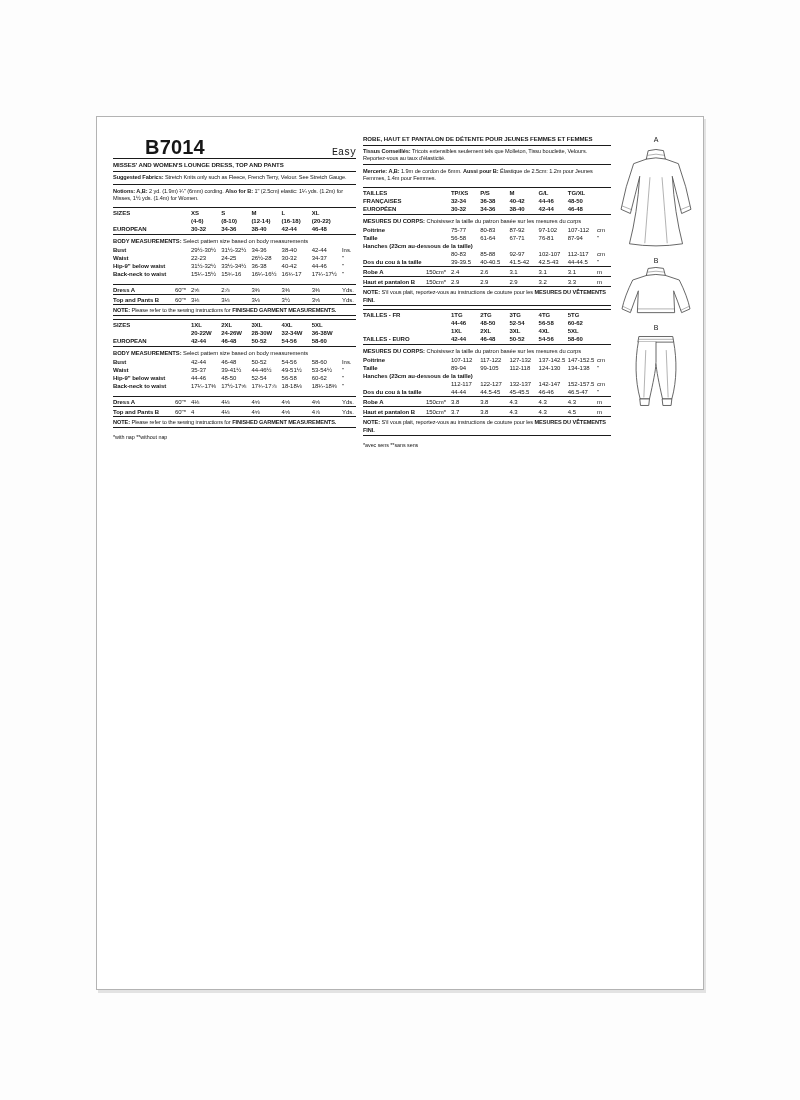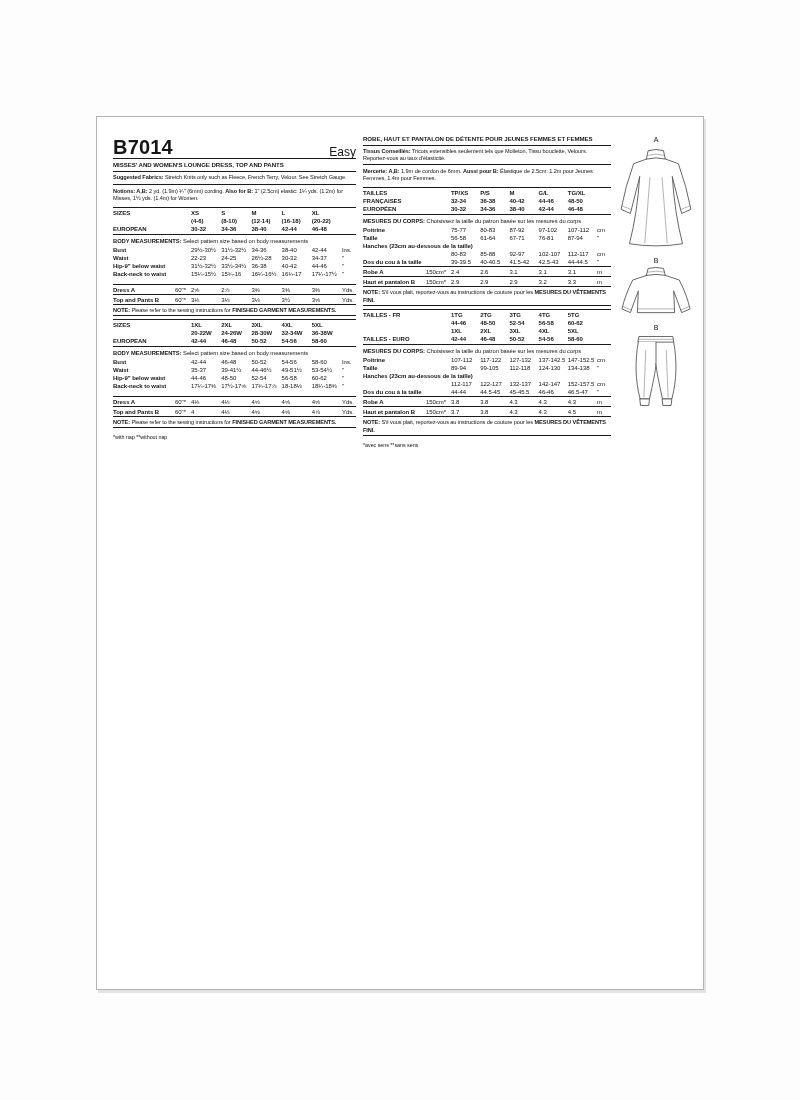--- a/index.html
+++ b/index.html
@@ -11,22 +11,22 @@
     box-shadow:2px 3px 0 rgba(0,0,0,0.10);
     padding:16px 4px 14px 16px;
   }
   .content { display:flex; align-items:flex-start; }
   .col { font-size:6px; line-height:8px; }
   .col-en { width:243px; }
   .col-fr { width:248px; margin-left:7px; }
   .col-fig { width:86px; margin-left:2px; padding-top:2px; text-align:center; }
 
   .code-row { display:flex; justify-content:space-between; align-items:flex-end; height:26px; border-bottom:1.6px solid #1b1b1b; padding-bottom:1px; }
-  .code { font-size:20px; font-weight:700; letter-spacing:0.2px; line-height:20px; }
-  .easy { font-size:12px; line-height:9px; }
+  .code { font-size:20px; font-weight:700; letter-spacing:0.2px; line-height:20px;margin-left:32px; }
+  .easy { font-size:10px; line-height:9px;font-family:Liberation Mono, monospace; }
   .title-row { font-size:6.1px; font-weight:700; padding:2px 0 2px; border-bottom:1px solid #1b1b1b; letter-spacing:-0.05px; }
   .fab-row { font-size:5.6px; line-height:7px; letter-spacing:-0.08px; padding:2px 0 2px; border-bottom:1px solid #1b1b1b; min-height:13px; }
   .not-row { font-size:5.6px; line-height:7px; letter-spacing:-0.08px; padding:3px 0 2px; min-height:19px; }
   .b { font-weight:700; }
 
   .tbl { border-top:1px solid #1b1b1b; margin-top:3px; padding-top:1px; letter-spacing:-0.05px; }
   .col-en .trow { --labw:76px; }
   .col-fr .trow { --labw:86px; }
   .trow { display:grid; grid-template-columns:var(--labw) repeat(5,1fr) 14px; column-gap:2px; font-size:6px; line-height:8px; align-items:end; }
   .trow.s, .trow.n, .trow.rl { display:block; }

